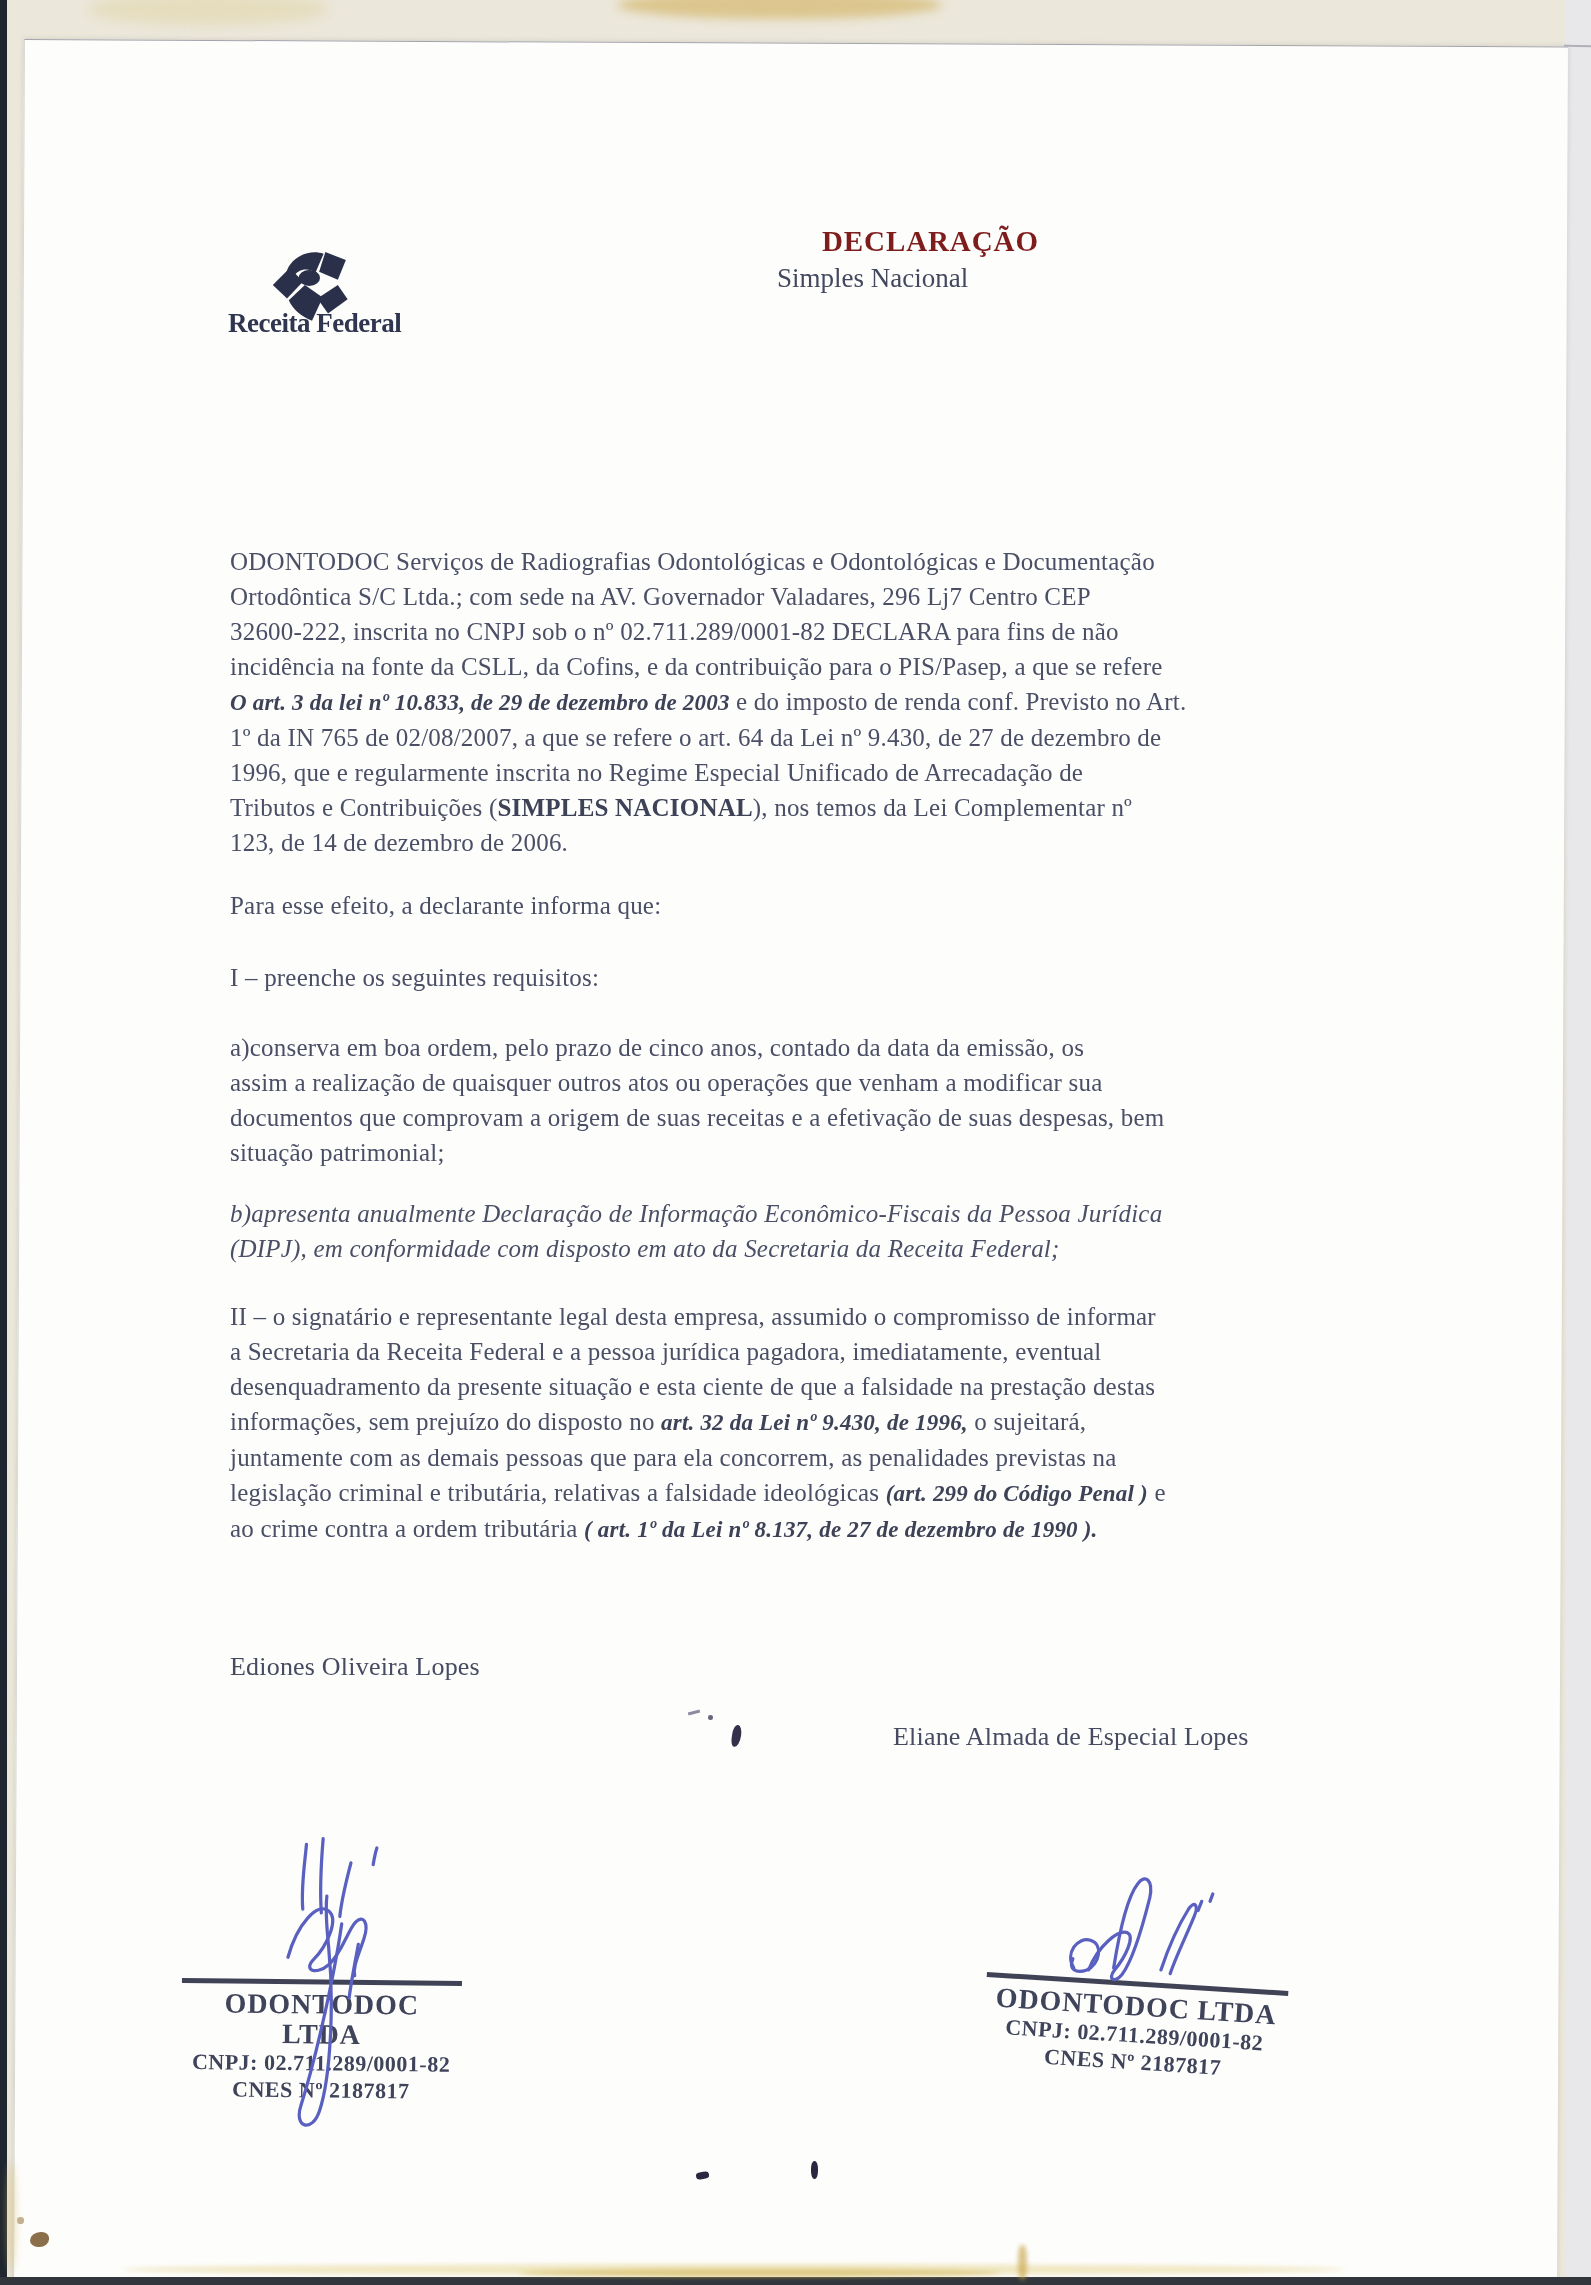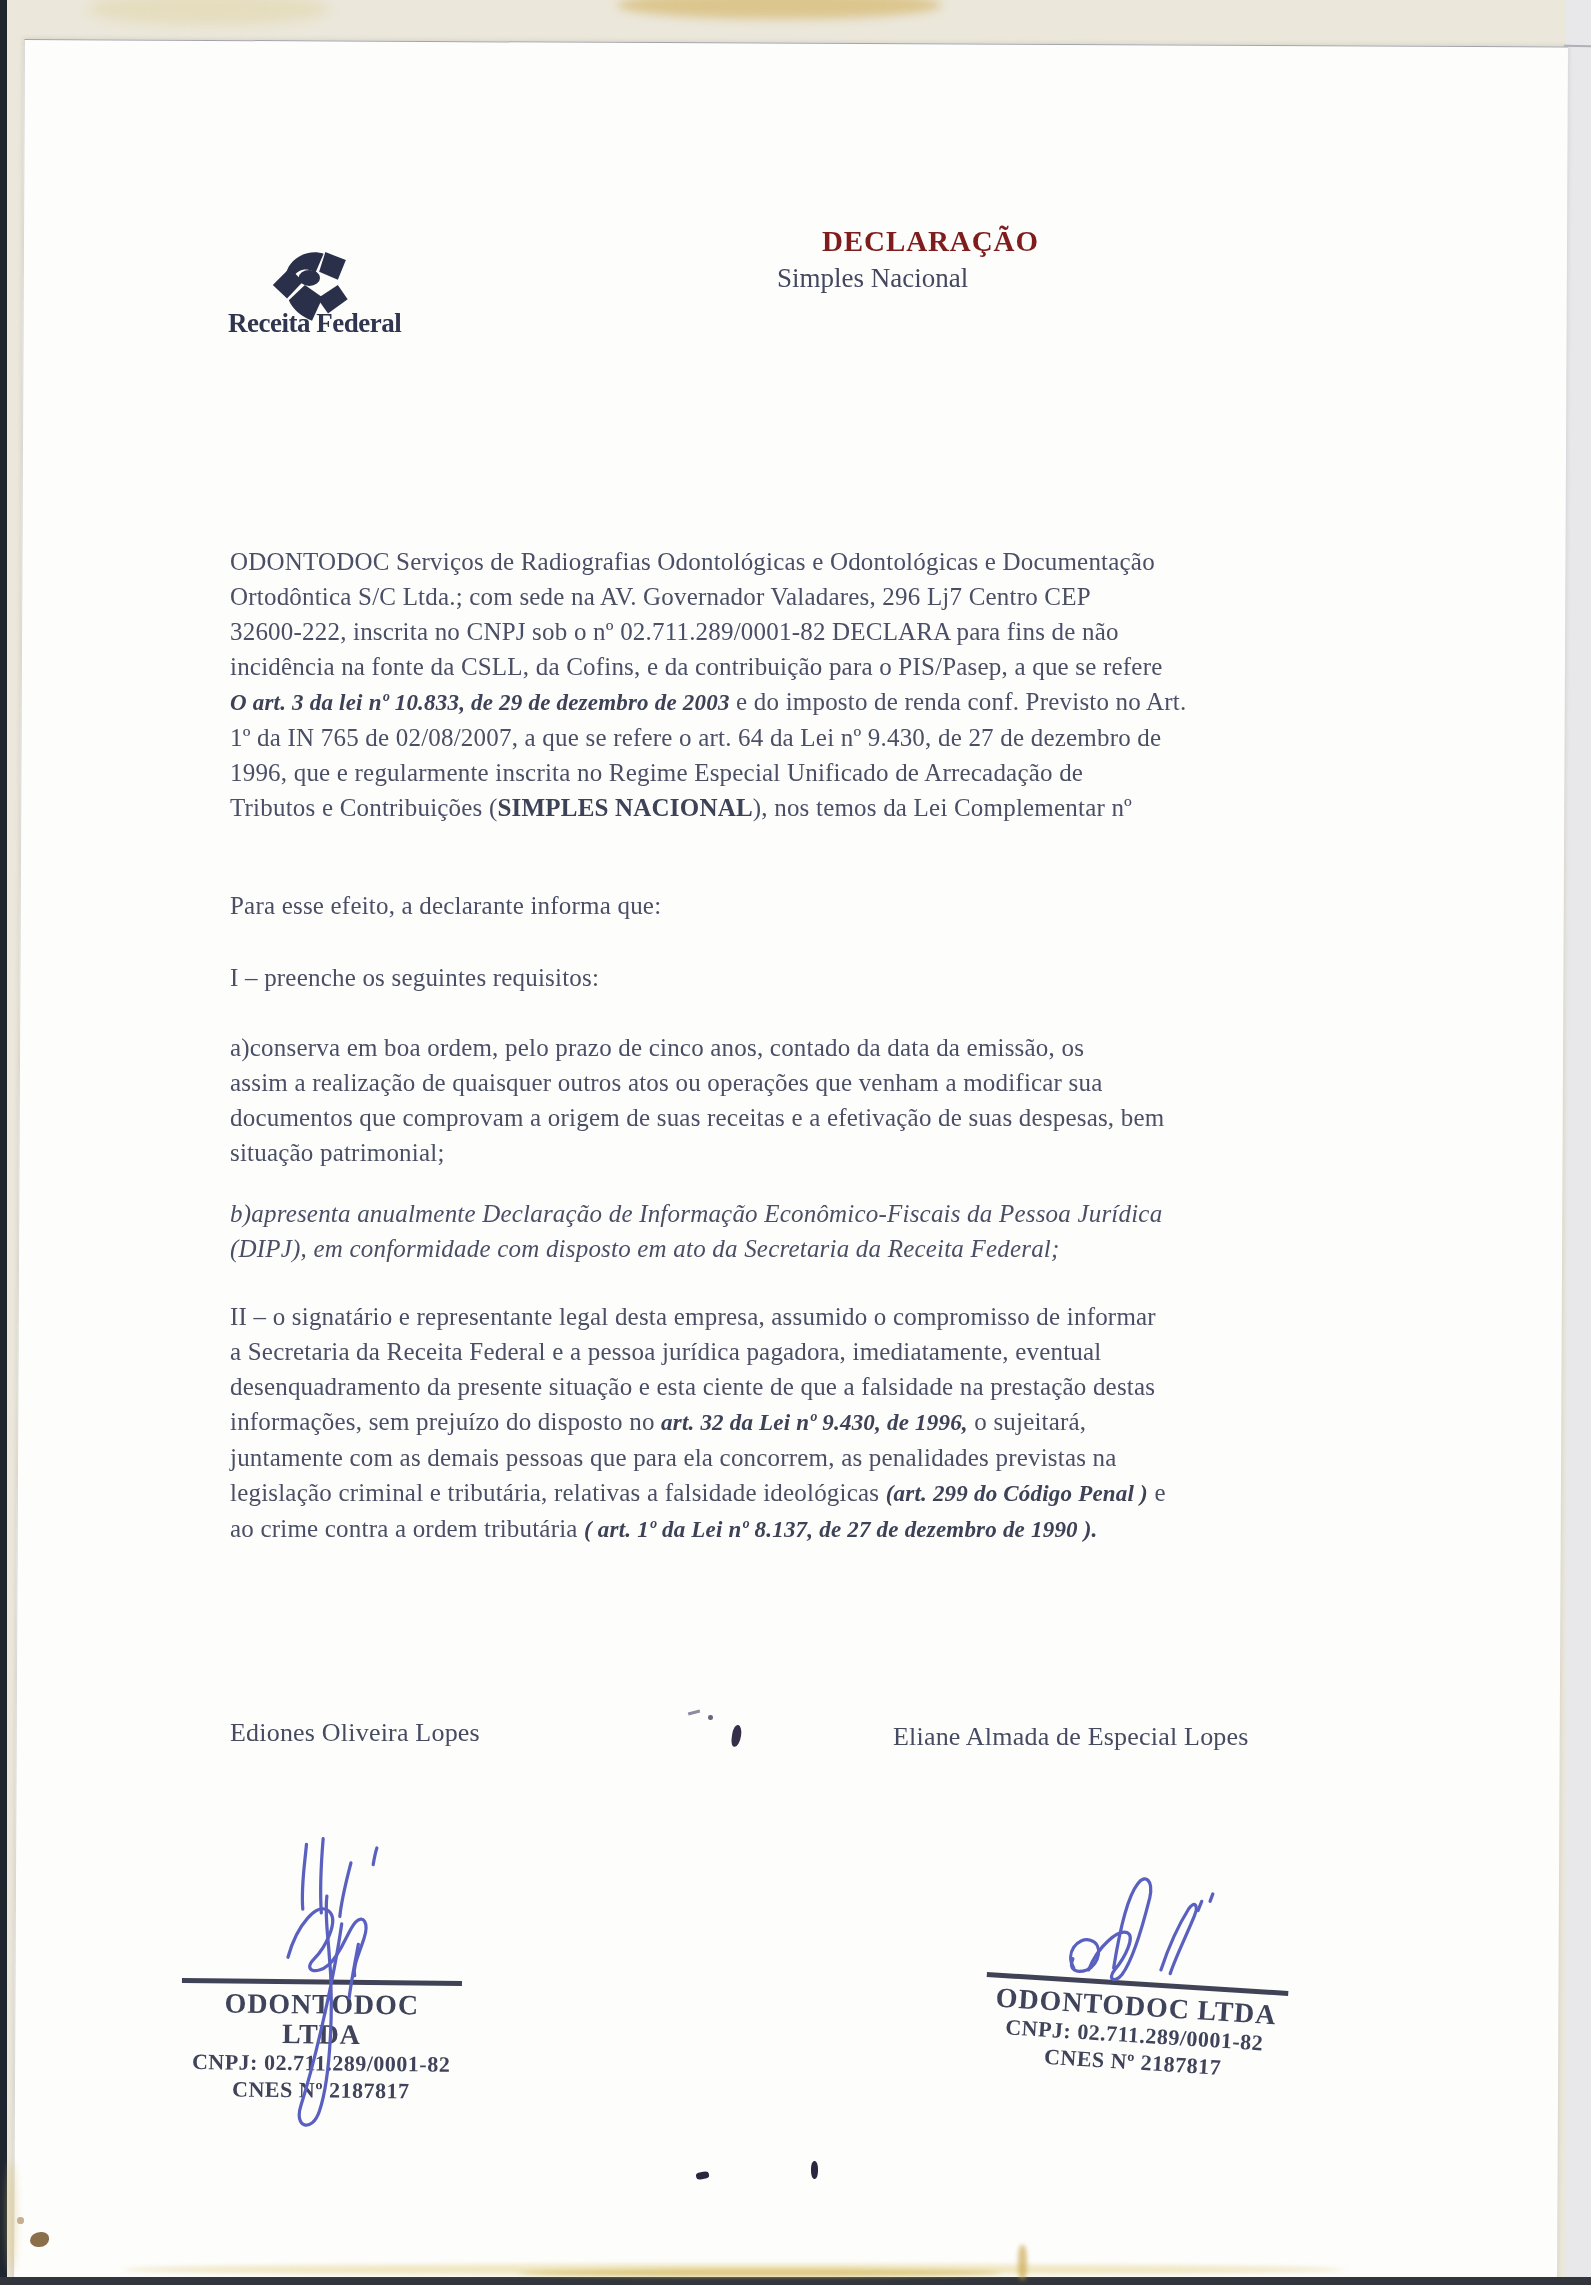--- a/index.html
+++ b/index.html
@@ -38,21 +38,21 @@
   .subtitle{position:absolute;left:777px;top:263px;font-size:27px;color:#44485e;}
   
   .tl{position:absolute;left:230px;width:1187px;font-size:25px;line-height:35px;
      letter-spacing:0.2px;color:#4b4f66;margin-top:32px;}
   .tl .b{font-weight:bold;font-size:23px;color:#3e4257;font-style:italic;}
   .tl .bl{font-weight:bold;color:#3e4257;}
   .p1{top:512px;} .intro{top:856px;} .itemi{top:928px;}
   .pa{top:998px;} .pb{top:1164px;font-style:italic;} .pii{top:1267px;}
   
   .name{position:absolute;font-size:26px;color:#474b62;letter-spacing:0.2px;}
-  .name-left{left:230px;top:1718px;}
+  .name-left{left:230px;top:1652px;}
   .name-right{left:893px;top:1722px;}
   
   .mark{position:absolute;background:#4a4560;}
   .mk-dash{left:688px;top:1711px;width:12px;height:2.8px;transform:rotate(-14deg);background:#8f8aa0;}
   .mk-dot{left:708px;top:1715px;width:4.6px;height:4.6px;border-radius:50%;background:#6a657e;}
   .mk-comma{left:732px;top:1725px;width:9.3px;height:22px;border-radius:50% 50% 60% 40%;transform:rotate(8deg);background:#352f4a;}
   .mk-b1{left:696px;top:2172px;width:13px;height:6.5px;border-radius:40%;transform:rotate(-10deg);background:#2c2740;}
   .mk-b2{left:811px;top:2161px;width:7.4px;height:17.6px;border-radius:45%;background:#2c2740;}
   
   .stamp{position:absolute;color:#40445a;text-align:center;transform-origin:left top;}
@@ -101,20 +101,21 @@
 
   <div class="tl p1">
     <div>ODONTODOC Serviços de Radiografias Odontológicas e Odontológicas e Documentação</div>
     <div>Ortodôntica S/C Ltda.; com sede na AV. Governador Valadares, 296 Lj7 Centro CEP</div>
     <div>32600-222, inscrita no CNPJ sob o nº 02.711.289/0001-82 DECLARA  para fins de não</div>
     <div>incidência na fonte da CSLL, da Cofins, e da contribuição para o PIS/Pasep, a que se refere</div>
     <div><span class="b">O art. 3 da lei nº 10.833, de 29 de dezembro de 2003</span><span> e do imposto de renda conf. Previsto no Art.</span></div>
     <div>1º da IN 765 de 02/08/2007, a que se refere o art. 64 da Lei nº 9.430, de 27 de dezembro de</div>
     <div>1996, que e regularmente inscrita no Regime Especial Unificado de Arrecadação de</div>
     <div><span>Tributos e Contribuições (</span><span class="bl">SIMPLES NACIONAL</span><span>), nos temos da Lei Complementar nº</span></div>
+    <div>123, de 14 de dezembro de 2006.</div>
   </div>
 
   <div class="tl intro">Para esse efeito, a declarante informa que:</div>
   <div class="tl itemi">I – preenche os seguintes requisitos:</div>
 
   <div class="tl pa">
     <div>a)conserva em boa ordem, pelo prazo de cinco anos, contado da data da emissão, os</div>
     <div>assim a realização de quaisquer outros atos ou operações que venham a modificar sua</div>
     <div>documentos que comprovam a origem de suas receitas e a efetivação de suas despesas, bem</div>
     <div>situação patrimonial;</div>

